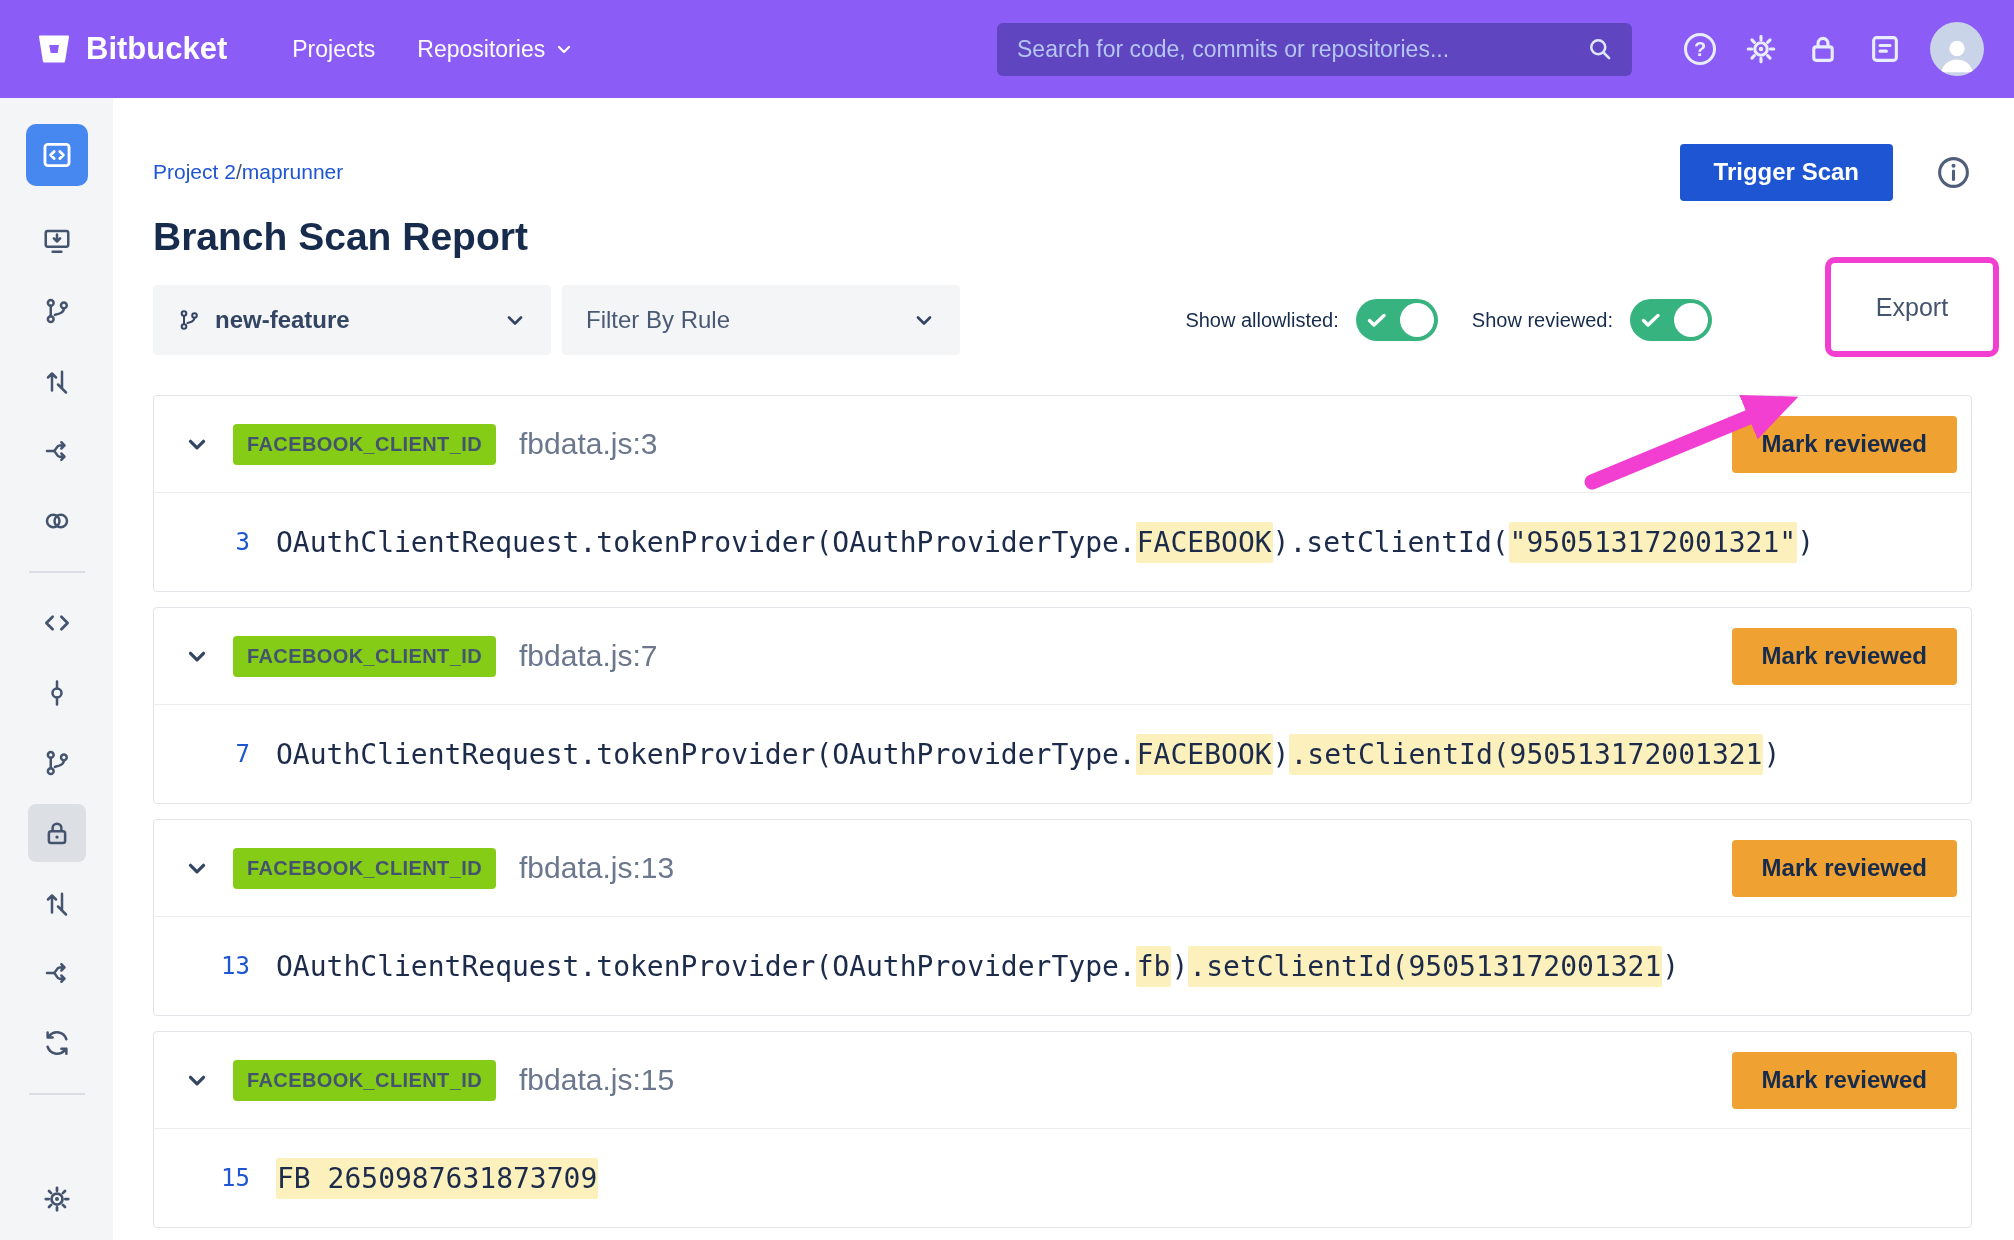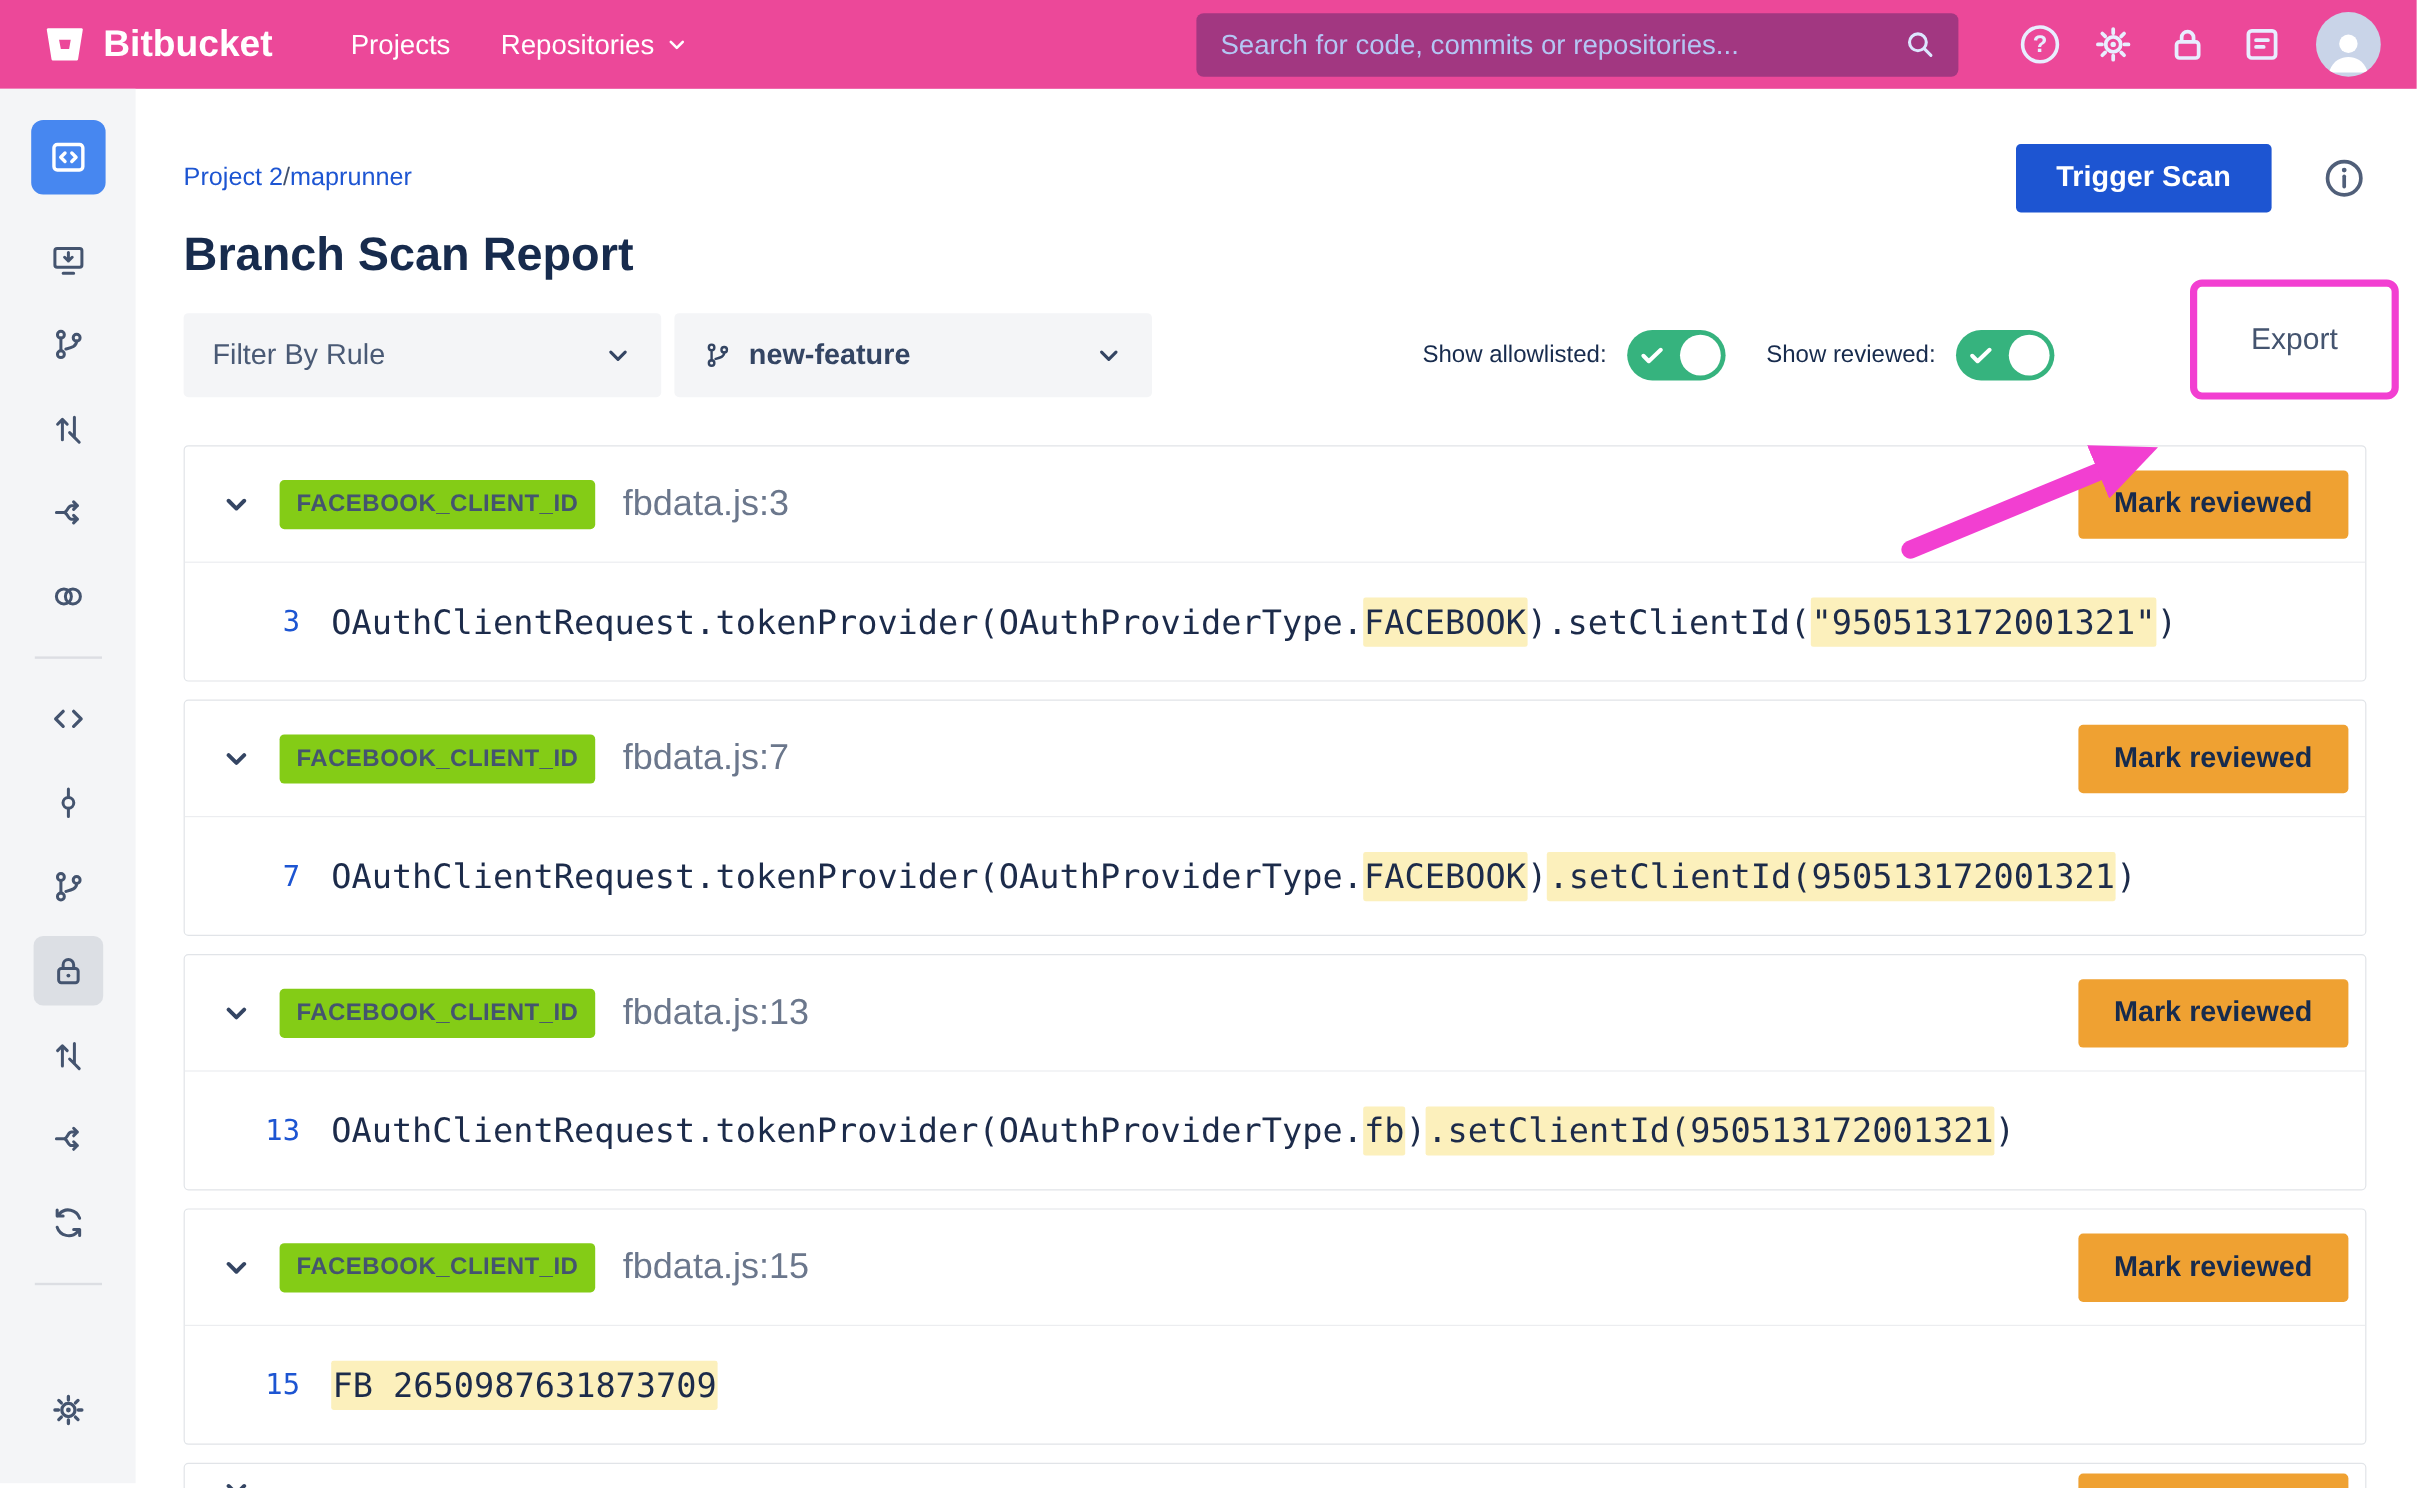--- a/index.html
+++ b/index.html
@@ -3,21 +3,21 @@
 <meta charset="utf-8">
 <style>
   * { box-sizing: border-box; }
   html,body { margin:0; padding:0; }
   body {
     width:2014px; height:1240px; overflow:hidden; position:relative;
     font-family:"Liberation Sans", sans-serif; background:#fff; color:#172B4D;
   }
 
   
-  .navbar { height:74px; background:#ec4899; display:flex; align-items:center; padding:0 30px 0 36px; }
+  .navbar { height:98px; background:#8b5cf6; display:flex; align-items:center; padding:0 30px 0 36px; }
   .brand { display:flex; align-items:center; gap:14px; color:#fff; font-size:31px; font-weight:700; margin-right:44px; cursor:pointer; }
   .brand svg { width:36px; height:36px; display:block; }
   .nav-link { color:#fff; font-size:23px; margin:0 21px; display:flex; align-items:center; gap:9px; cursor:pointer; }
   .nav-link svg { width:20px; height:20px; }
   .search-wrap { margin-left:auto; margin-right:52px; width:635px; height:53px; background:rgba(5,22,80,0.32); border-radius:6px; display:flex; align-items:center; padding:0 18px; }
   .search-input { flex:1; background:transparent; border:none; outline:none; color:#fff; font-size:23px; font-family:inherit; }
   .search-input::placeholder { color:#B4C6F4; }
   .search-wrap svg { width:28px; height:28px; color:#DCE6FF; flex-shrink:0; }
   .nav-icons { display:flex; align-items:center; gap:28px; }
   .nav-icon { width:34px; height:34px; color:#E8EEFF; cursor:pointer; }
@@ -262,39 +262,39 @@
               <circle cx="12" cy="7.6" r="1.3" fill="currentColor" stroke="none"></circle>
             </svg>
         </span>
       </div>
     </div>
 
     <h1 class="page-title">Branch Scan Report</h1>
 
     <div class="filter-row">
       <div class="dd">
-        <span class="dd-plain">Filter By Rule</span>
-        <span class="grow"></span>
-        <span class="ico-22">
-          <svg viewBox="0 0 24 24" fill="none" stroke="currentColor" stroke-width="2.6" stroke-linecap="round" stroke-linejoin="round">
-              <path d="M6 9.5l6 6 6-6"></path>
-            </svg>
-        </span>
-      </div>
-
-      <div class="dd">
         <span class="ico-22">
           <svg viewBox="0 0 24 24" fill="none" stroke="currentColor" stroke-width="2" stroke-linecap="round">
               <circle cx="7" cy="5.5" r="2.3"></circle>
               <circle cx="7" cy="18.5" r="2.3"></circle>
               <circle cx="17.5" cy="7.5" r="2.3"></circle>
               <path d="M7 7.8v8.4M17.5 9.8c0 3.6-3.6 4.4-7.2 5.3"></path>
             </svg>
         </span>
         <span class="dd-strong">new-feature</span>
+        <span class="grow"></span>
+        <span class="ico-22">
+          <svg viewBox="0 0 24 24" fill="none" stroke="currentColor" stroke-width="2.6" stroke-linecap="round" stroke-linejoin="round">
+              <path d="M6 9.5l6 6 6-6"></path>
+            </svg>
+        </span>
+      </div>
+
+      <div class="dd">
+        <span class="dd-plain">Filter By Rule</span>
         <span class="grow"></span>
         <span class="ico-22">
           <svg viewBox="0 0 24 24" fill="none" stroke="currentColor" stroke-width="2.6" stroke-linecap="round" stroke-linejoin="round">
               <path d="M6 9.5l6 6 6-6"></path>
             </svg>
         </span>
       </div>
 
       <div class="toggle-group first">
         <span class="toggle-label">Show allowlisted:</span>

